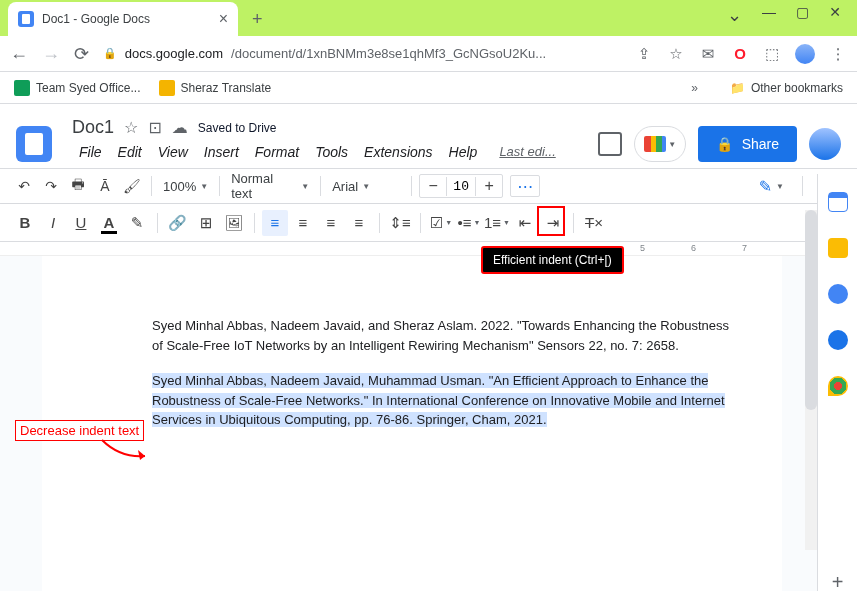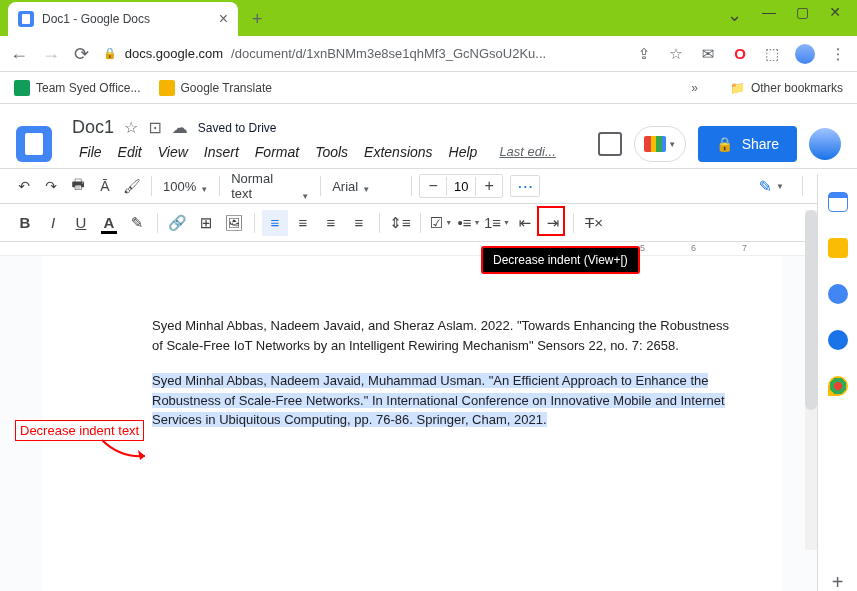--- a/index.html
+++ b/index.html
@@ -1,19 +1,19 @@
 <!DOCTYPE html>
 <html><head>
   <meta charset="utf-8">
   <style>
     * { margin: 0; padding: 0; box-sizing: border-box; font-family: Arial, sans-serif; }
     body { width: 857px; height: 591px; background: #fff; overflow: hidden; position: relative; }
     
     
-    .browser-tabs { height: 36px; background: #84cc16; display: flex; align-items: flex-end; padding-left: 8px; justify-content: space-between; }
+    .browser-tabs { height: 36px; background: #bef264; display: flex; align-items: flex-end; padding-left: 8px; justify-content: space-between; }
     .tab { background: #fff; height: 34px; width: 230px; border-radius: 8px 8px 0 0; display: flex; align-items: center; padding: 0 10px; gap: 8px; font-size: 12px; }
     .tab-favicon { width: 16px; height: 16px; background: #4285f4; border-radius: 3px; display: flex; align-items: center; justify-content: center; }
     .tab-favicon::after { content: ''; width: 8px; height: 10px; background: #fff; border-radius: 1px; }
     .tab-title { flex: 1; white-space: nowrap; overflow: hidden; text-overflow: ellipsis; color: #3c4043; }
     .tab-close { font-size: 16px; color: #5f6368; cursor: pointer; }
     .new-tab { font-size: 18px; color: #5f6368; margin-left: 14px; margin-bottom: 6px; }
     .win-controls { margin-left: auto; display: flex; gap: 20px; padding-right: 16px; padding-bottom: 10px; font-size: 14px; color: #3c4043; }
     .win-controls span:first-child { font-size: 18px; }
     
     .addr-bar { height: 36px; background: #fff; display: flex; align-items: center; padding: 0 10px; gap: 14px; border-bottom: 1px solid #dadce0; }
@@ -51,25 +51,25 @@
     .comment-icon { width: 24px; height:24px; border:2px solid #5f6368; border-radius:3px; position:relative; }
     .meet-btn { width:52px; height:36px; border:1px solid #dadce0; border-radius:18px; display:flex; align-items:center; justify-content:center; gap:2px; }
     .meet-ico { width:22px; height:16px; background: linear-gradient(90deg, #ea4335 30%, #fbbc04 30% 55%, #34a853 55% 80%, #4285f4 80%); border-radius:2px; }
     .share-btn { height:36px; background:#1a73e8; color:#fff; border-radius:4px; padding:0 18px; display:flex; align-items:center; gap:8px; font-size:14px; font-weight:500; }
     .avatar-lg { width:32px; height:32px; border-radius:50%; background: linear-gradient(#a0c3ff, #1a73e8); }
     
     
     .toolbar { height: 36px; border-top:1px solid #dadce0; border-bottom:1px solid #dadce0; display:flex; align-items:center; padding: 0 12px; gap:3px; position:relative; }
     .tb-btn { width:24px; height:24px; display:flex; align-items:center; justify-content:center; color:#444; font-size:14px; }
     .tb-sep { width:1px; height:20px; background:#dadce0; margin:0 4px; }
-    .tb-dropdown { display:flex; align-items:flex-end; gap:4px; font-size:13px; color:#3c4043; padding:0 4px; }
+    .tb-dropdown { display:flex; align-items:center; gap:4px; font-size:13px; color:#3c4043; padding:0 4px; }
     .tb-caret { font-size:8px; color:#5f6368; }
     .zoom-box { display:flex; align-items:center; border:1px solid #dadce0; border-radius:2px; }
     .zoom-btn { width:26px; height:22px; display:flex; align-items:center; justify-content:center; font-size:16px; color:#444; }
-    .zoom-val { width:30px; text-align:center; font-size:13px; border-left:1px solid #dadce0; border-right:1px solid #dadce0; padding:2px 0;}
+    .zoom-val { width:30px; text-align:center; font-size:13px; border-left:1px solid #dadce0; border-right:1px solid #dadce0; padding:2px 0;font-family:Liberation Mono, monospace;}
     .tb-more { width:30px; height:22px; border:1px solid #dadce0; display:flex; align-items:center; justify-content:center; color:#1a73e8; border-radius:2px; margin-left:4px; }
     .tb-right { margin-left:auto; display:flex; align-items:center; gap:14px; }
     .pen-btn { display:flex; align-items:center; gap:4px; color:#1a73e8; }
     
     
     .toolbar2 { height: 38px; border-bottom:1px solid #dadce0; display:flex; align-items:center; padding:0 12px; gap:2px; position:relative; background:#fff; box-shadow: 0 1px 3px rgba(0,0,0,0.06); }
     .fmt-btn { width:26px; height:26px; display:flex; align-items:center; justify-content:center; color:#444; font-size:15px; border-radius:2px; position:relative; }
     .fmt-btn.active { background:#e8f0fe; color:#1a73e8; }
     .underline-a { text-decoration:underline; }
     .text-color { position:relative; font-weight:bold; }
@@ -152,21 +152,21 @@
   </div>
 </div>
 
 <div class="bookmarks">
   <div class="bm-item">
       <div class="bm-icon bm-sheets"></div>
       <span>Team Syed Office...</span>
     </div>
   <div class="bm-item">
       <div class="bm-icon bm-translate"></div>
-      <span>Google Translate</span>
+      <span>Sheraz Translate</span>
     </div>
   <span class="bm-overflow">»</span>
   <div class="bm-item" style="margin-left:14px">
       <span class="bm-folder">📁</span>
       <span>Other bookmarks</span>
     </div>
 </div>
 
 <div class="docs-header">
   <div class="docs-logo"></div>
@@ -265,21 +265,21 @@
   <span class="fmt-btn">⇕≡</span>
   <div class="fmt-sep"></div>
   <span class="fmt-btn">☑<span class="fmt-caret">▼</span></span>
   <span class="fmt-btn">•≡<span class="fmt-caret">▼</span></span>
   <span class="fmt-btn">1≡<span class="fmt-caret">▼</span></span>
   <span class="fmt-btn">⇤</span>
   <span class="fmt-btn">⇥</span>
   <div class="fmt-sep"></div>
   <span class="fmt-btn"><s>T</s>×</span>
   <div class="highlight-box decrease-indent-hl"></div>
-  <div class="tooltip">Decrease indent (View+[)</div>
+  <div class="tooltip">Efficient indent (Ctrl+[)</div>
 </div>
 
 <div class="ruler">
   <div class="ruler-marks">
     <span>5</span>
     <span>6</span>
     <span>7</span>
   </div>
 </div>
 

